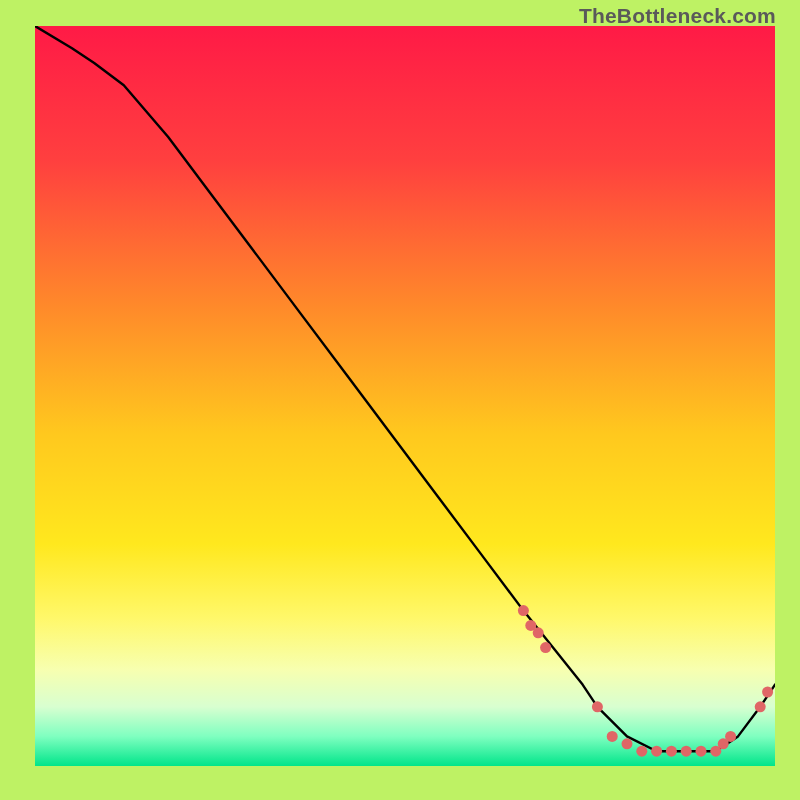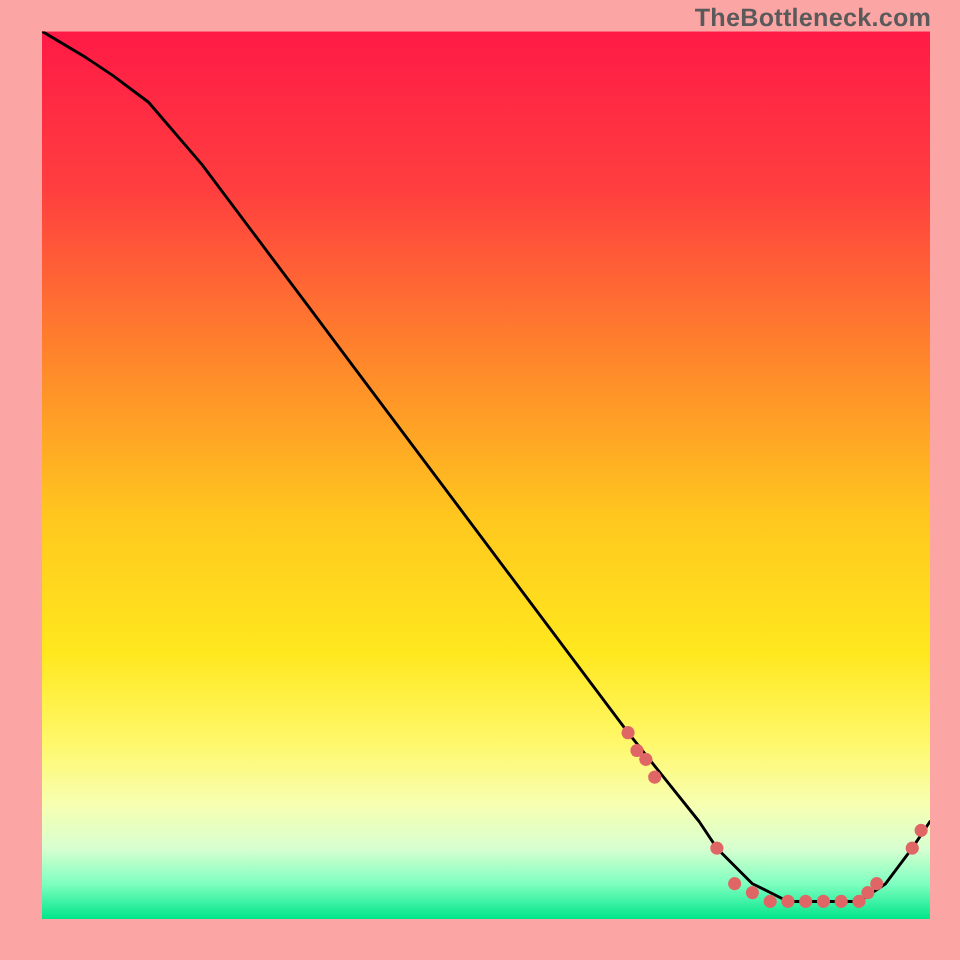--- a/index.html
+++ b/index.html
@@ -1,21 +1,21 @@
 <!DOCTYPE html>
 <html><head>
 <meta charset="utf-8">
 <style>
   * { margin: 0; padding: 0; box-sizing: border-box; }
   html, body { width: 800px; height: 800px; background: #000; overflow: hidden; }
   .stage {
     position: relative;
     width: 800px;
     height: 800px;
-    background: #fca5a5;
+    background: #bef264;
   }
   .plot-area {
     position: absolute;
     left: 35px;
     top: 26px;
     width: 740px;
     height: 740px;
     overflow: hidden;
   }
   .gradient-bg {

